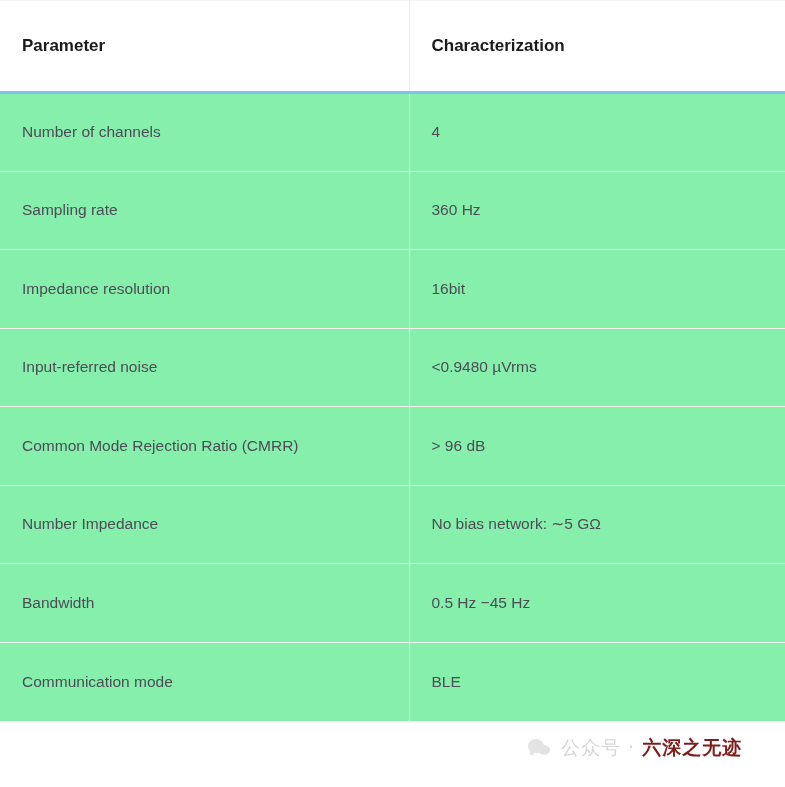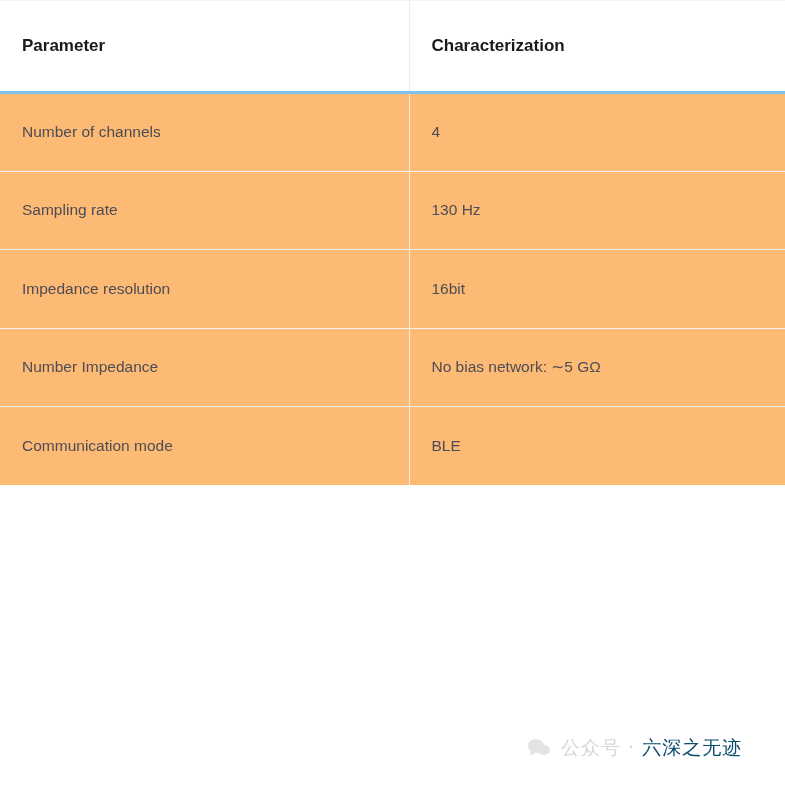--- a/index.html
+++ b/index.html
@@ -50,21 +50,21 @@
     height: 78.5px;
   }
   tbody td {
     text-align: left;
     vertical-align: middle;
     font-size: 15.5px;
     font-weight: normal;
     color: #4c4c55;
     padding: 0 12px 0 22px;
     border-bottom: 1px solid #f0f1f3;
-    background: #fdba74;
+    background: #86efac;
     white-space: nowrap;
     overflow: hidden;
   }
   tbody td.cell-param {
     border-right: 1px solid #eceef0;
   }
   tbody tr:last-child td {
     border-bottom: none;
   }
 
@@ -114,21 +114,22 @@
     transform: rotate(20deg);
   }
   .wm-text {
     font-family: "DejaVu Sans", "Liberation Sans", sans-serif;
     font-size: 19px;
     letter-spacing: 1px;
     color: #d6d6d6;
     white-space: nowrap;
   }
   .wm-text .wm-faint {
-    color: #0c4a6e;
+    color: #7f1d1d;
+    font-weight: bold;
   }
 </style>
 </head>
 <body>
 
 <table class="spec-table">
   <colgroup>
     <col class="col-param">
     <col class="col-value">
   </colgroup>
@@ -138,29 +139,41 @@
       <th class="cell-value">Characterization</th>
     </tr>
   </thead>
   <tbody>
     <tr>
       <td class="cell-param">Number of channels</td>
       <td class="cell-value">4</td>
     </tr>
     <tr>
       <td class="cell-param">Sampling rate</td>
-      <td class="cell-value">130 Hz</td>
+      <td class="cell-value">360 Hz</td>
     </tr>
     <tr>
       <td class="cell-param">Impedance resolution</td>
       <td class="cell-value">16bit</td>
     </tr>
     <tr>
+      <td class="cell-param">Input-referred noise</td>
+      <td class="cell-value">&lt;0.9480 µVrms</td>
+    </tr>
+    <tr>
+      <td class="cell-param">Common Mode Rejection Ratio (CMRR)</td>
+      <td class="cell-value">&gt; 96 dB</td>
+    </tr>
+    <tr>
       <td class="cell-param">Number Impedance</td>
       <td class="cell-value value-serif">No bias network: ∼5 GΩ</td>
+    </tr>
+    <tr>
+      <td class="cell-param">Bandwidth</td>
+      <td class="cell-value">0.5 Hz −45 Hz</td>
     </tr>
     <tr>
       <td class="cell-param">Communication mode</td>
       <td class="cell-value">BLE</td>
     </tr>
   </tbody>
 </table>
 
 <div class="watermark">
   <span class="wm-logo">

